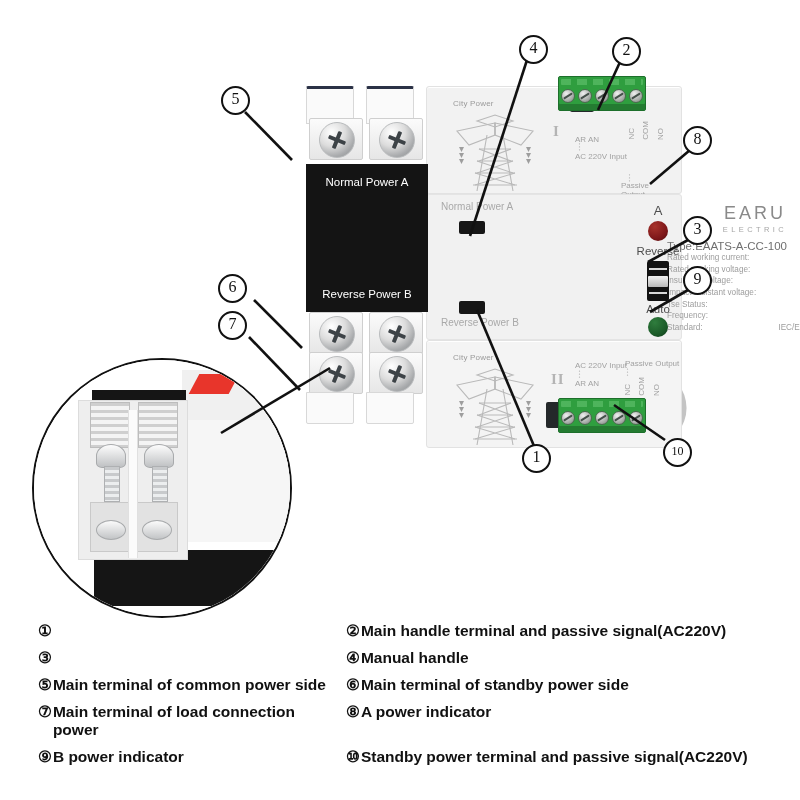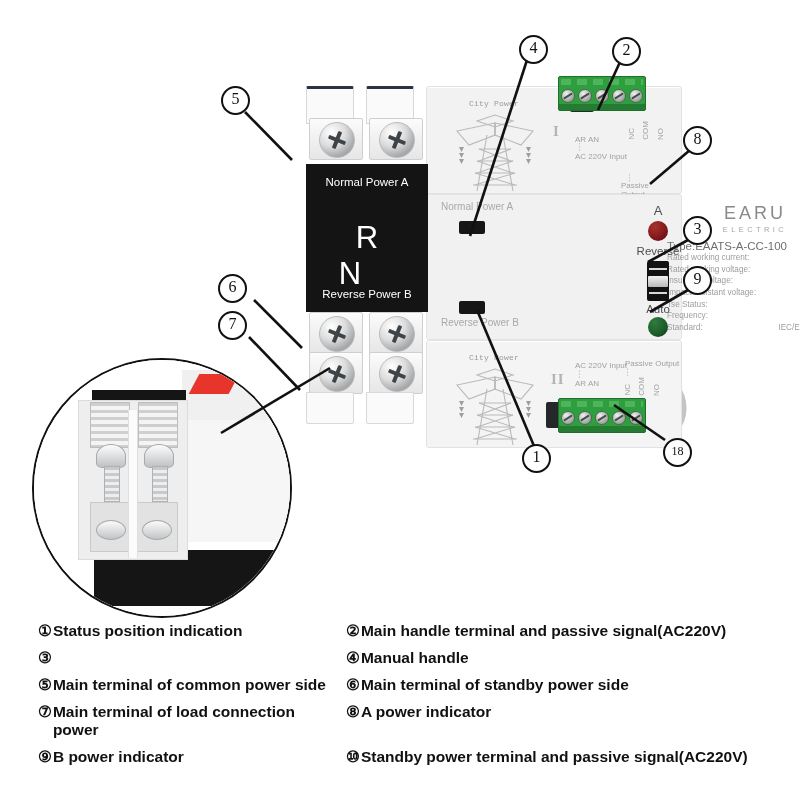--- a/index.html
+++ b/index.html
@@ -16,22 +16,22 @@
 
   .modRow{position:absolute;left:172px;width:254px;background:#f2f2f2;
           border:1px solid #e2e2e2;border-radius:3px;
           box-shadow:inset 0 1px 0 #ffffff;}
   #modTop{top:24px;height:106px;}
   #modBot{top:278px;height:106px;background:#f4f4f4;}
   #modMid{left:172px;top:132px;width:254px;height:144px;background:#f1f1f1;
           border:1px solid #e4e4e4;border-radius:3px;}
 
   .towerWrap{position:absolute;left:20px;width:96px;height:92px;}
-  .towerCap{position:absolute;left:22px;top:-2px;width:100%;
-            font-size:8px;color:#9a9a9a;letter-spacing:.2px;font-family:Liberation Mono, monospace;}
+  .towerCap{position:absolute;left:6px;top:-2px;width:100%;
+            font-size:8px;color:#9a9a9a;letter-spacing:.2px;}
   .romanMark{position:absolute;font:700 15px "Liberation Serif",serif;
              color:#b4b4b4;letter-spacing:1px;}
 
   .termTextBlk{position:absolute;font-size:8px;color:#a2a2a2;line-height:1.15;}
   .vt{writing-mode:vertical-rl;transform:rotate(180deg);display:inline-block;}
 
   
   .greenTerm{position:absolute;width:86px;height:33px;background:#2f9e3f;
              border:1px solid #1d6f2b;border-radius:2px;
              display:flex;align-items:center;justify-content:space-around;
@@ -287,21 +287,20 @@
       <div class="lug" style="left:3px;top:32px;">
         <div class="screwBig"></div>
       </div>
       <div class="lug" style="left:63px;top:32px;">
         <div class="screwBig"></div>
       </div>
     </div>
 
     <div class="abs" id="facePlate">
       <div class="ttl" style="top:12px;">Normal Power A</div>
-      <div class="rn">R N</div>
       <div class="ttl" style="bottom:12px;">Reverse Power B</div>
     </div>
 
     <div class="brkCol" style="left:52px;top:250px;height:100px;">
       <div class="lug" style="left:3px;top:0px;">
         <div class="screwBig"></div>
       </div>
       <div class="lug" style="left:63px;top:0px;">
         <div class="screwBig"></div>
       </div>
@@ -360,30 +359,29 @@
 
     <line x1="688" y1="290" x2="650" y2="312"></line>
   </svg>
 
   <div class="cNum" style="left:221px;top:86px;">5</div>
   <div class="cNum" style="left:218px;top:274px;">6</div>
   <div class="cNum" style="left:218px;top:311px;">7</div>
   <div class="cNum" style="left:519px;top:35px;">4</div>
   <div class="cNum" style="left:522px;top:444px;">1</div>
   <div class="cNum" style="left:612px;top:37px;">2</div>
-  <div class="cNum small" style="left:663px;top:438px;">18</div>
+  <div class="cNum small" style="left:663px;top:438px;">10</div>
   <div class="cNum" style="left:683px;top:126px;">8</div>
   <div class="cNum" style="left:683px;top:216px;">3</div>
   <div class="cNum" style="left:683px;top:266px;">9</div>
 
   <div class="abs" id="legend">
       <div class="lgRow">
         <div class="lgItem" style="width: 292px;">
           <span class="lgNum">①</span>
-          <span>Status position indication</span>
         </div>
         <div class="lgItem" style="margin-left: 16px;">
           <span class="lgNum">②</span>
           <span>Main handle terminal and passive signal(AC220V)</span>
         </div>
       </div>
       <div class="lgRow">
         <div class="lgItem" style="width: 292px;">
           <span class="lgNum">③</span>
         </div>

